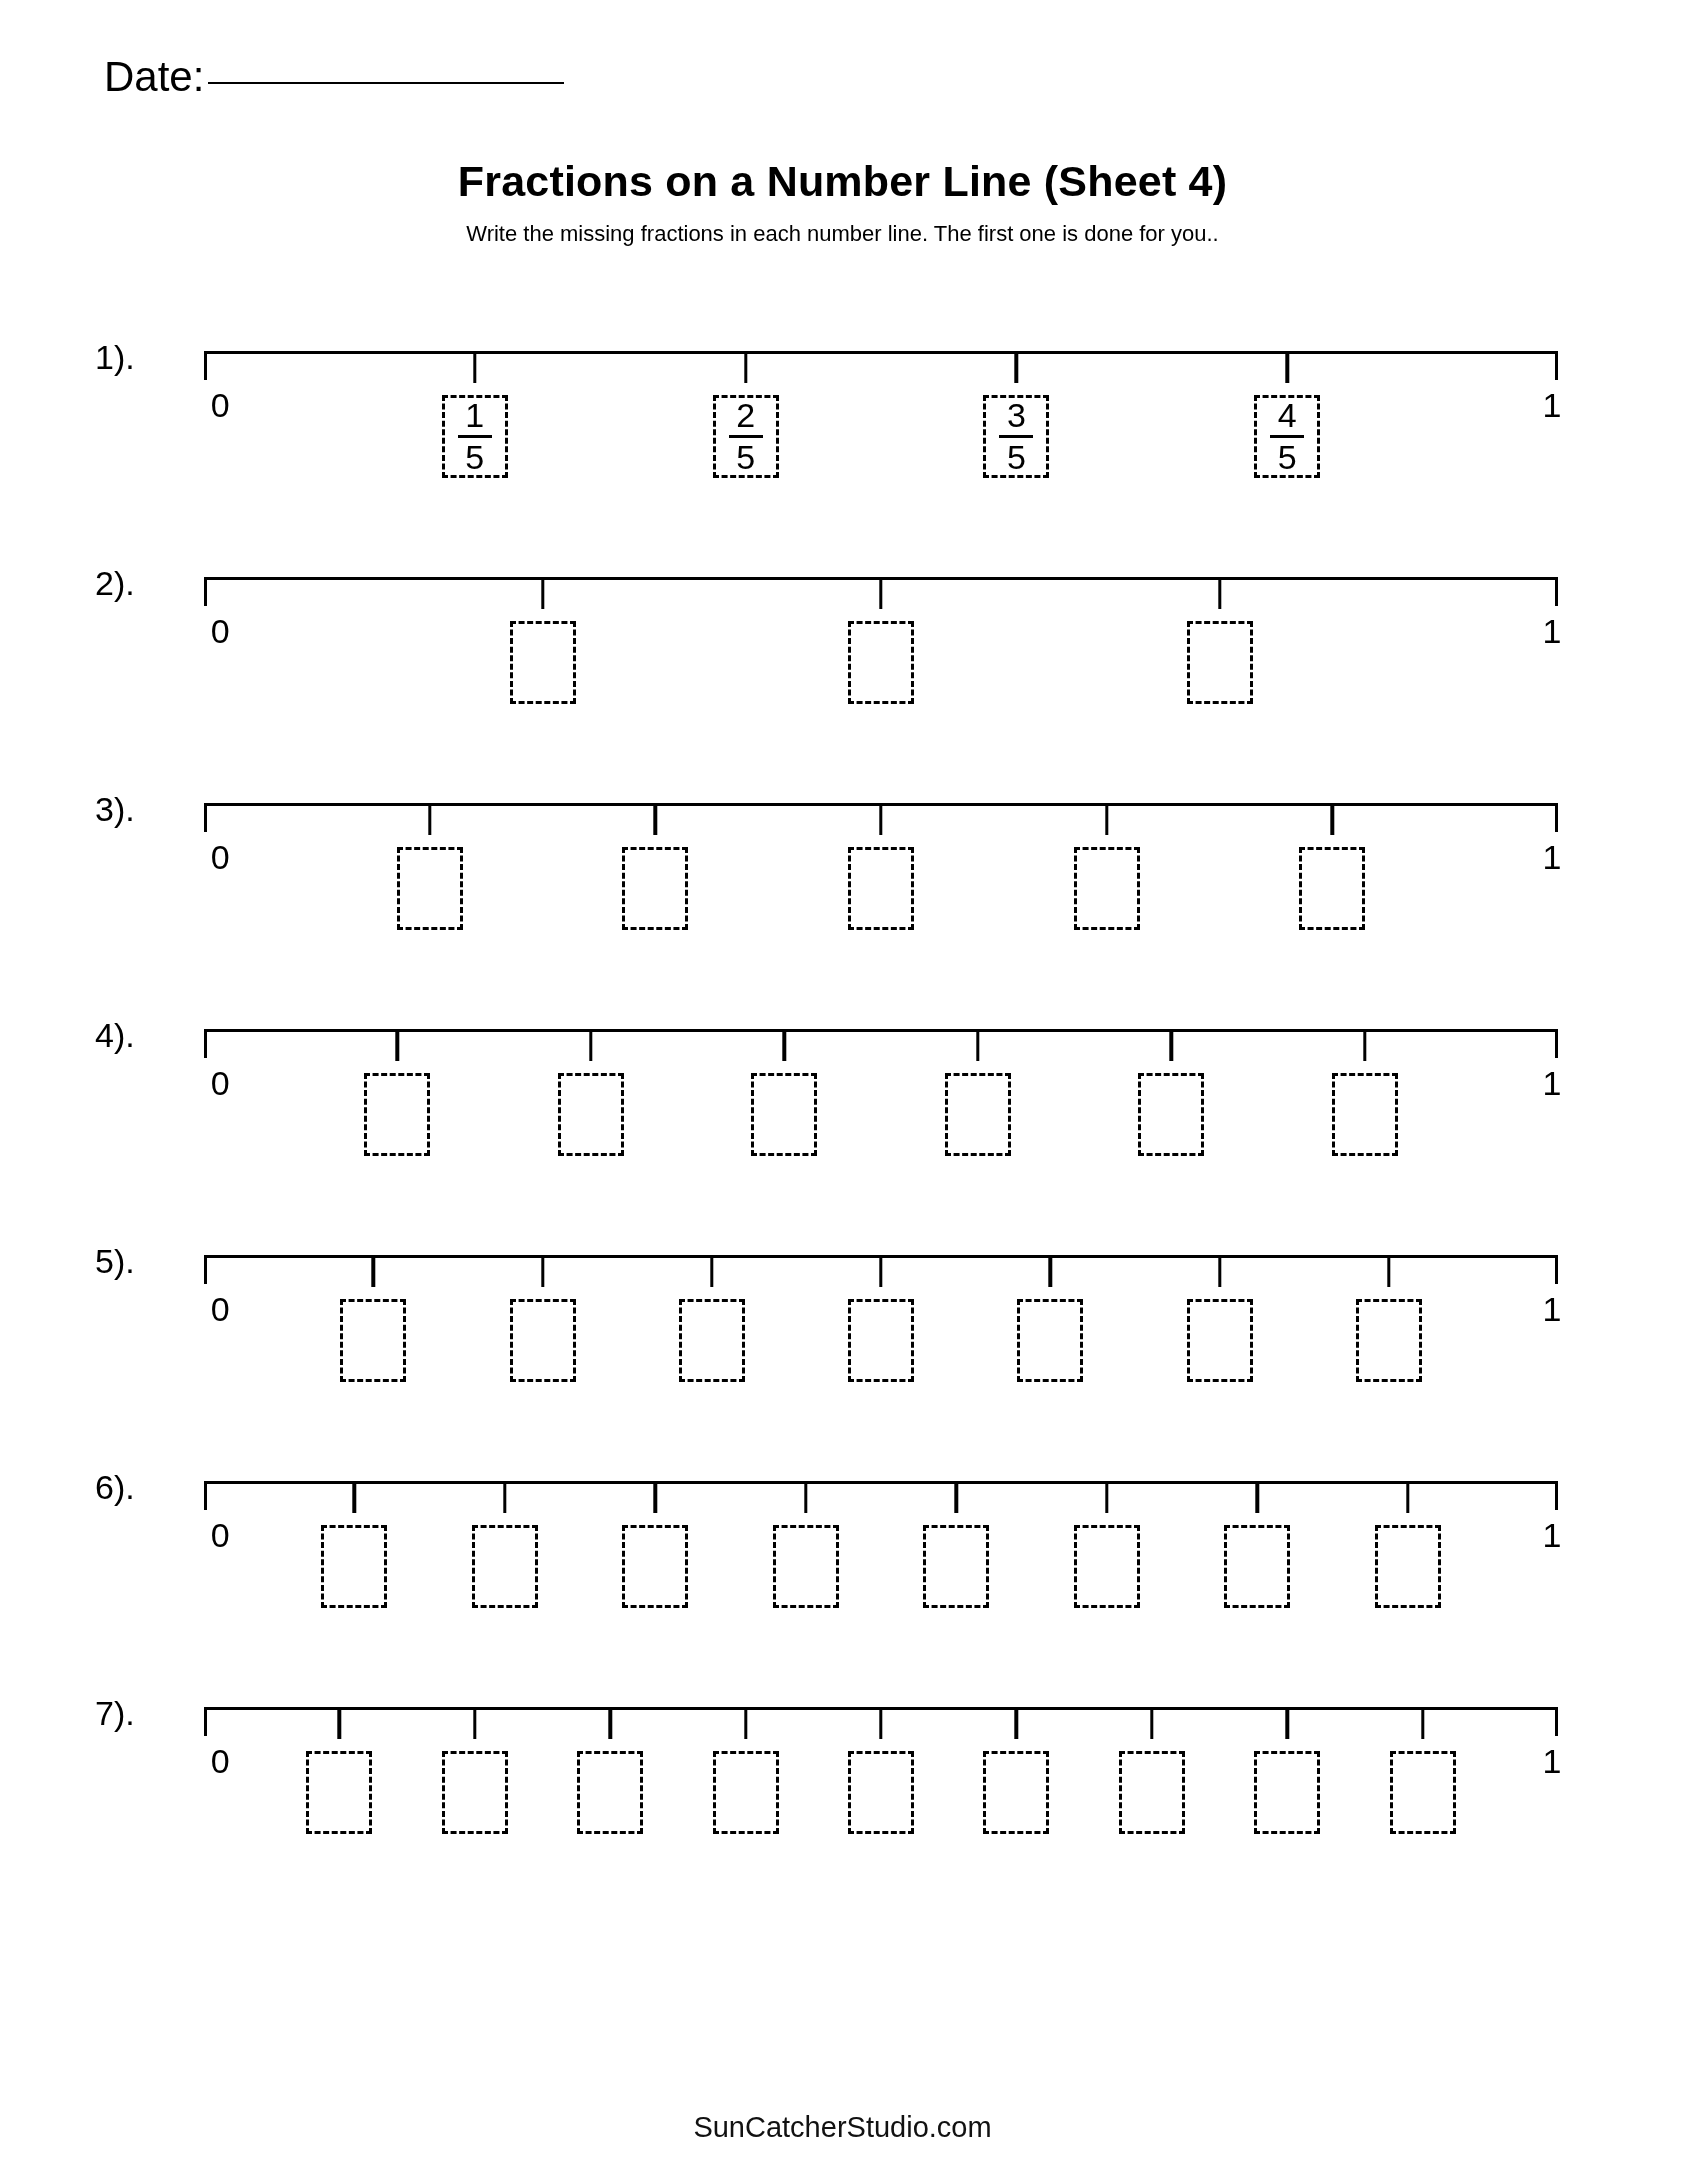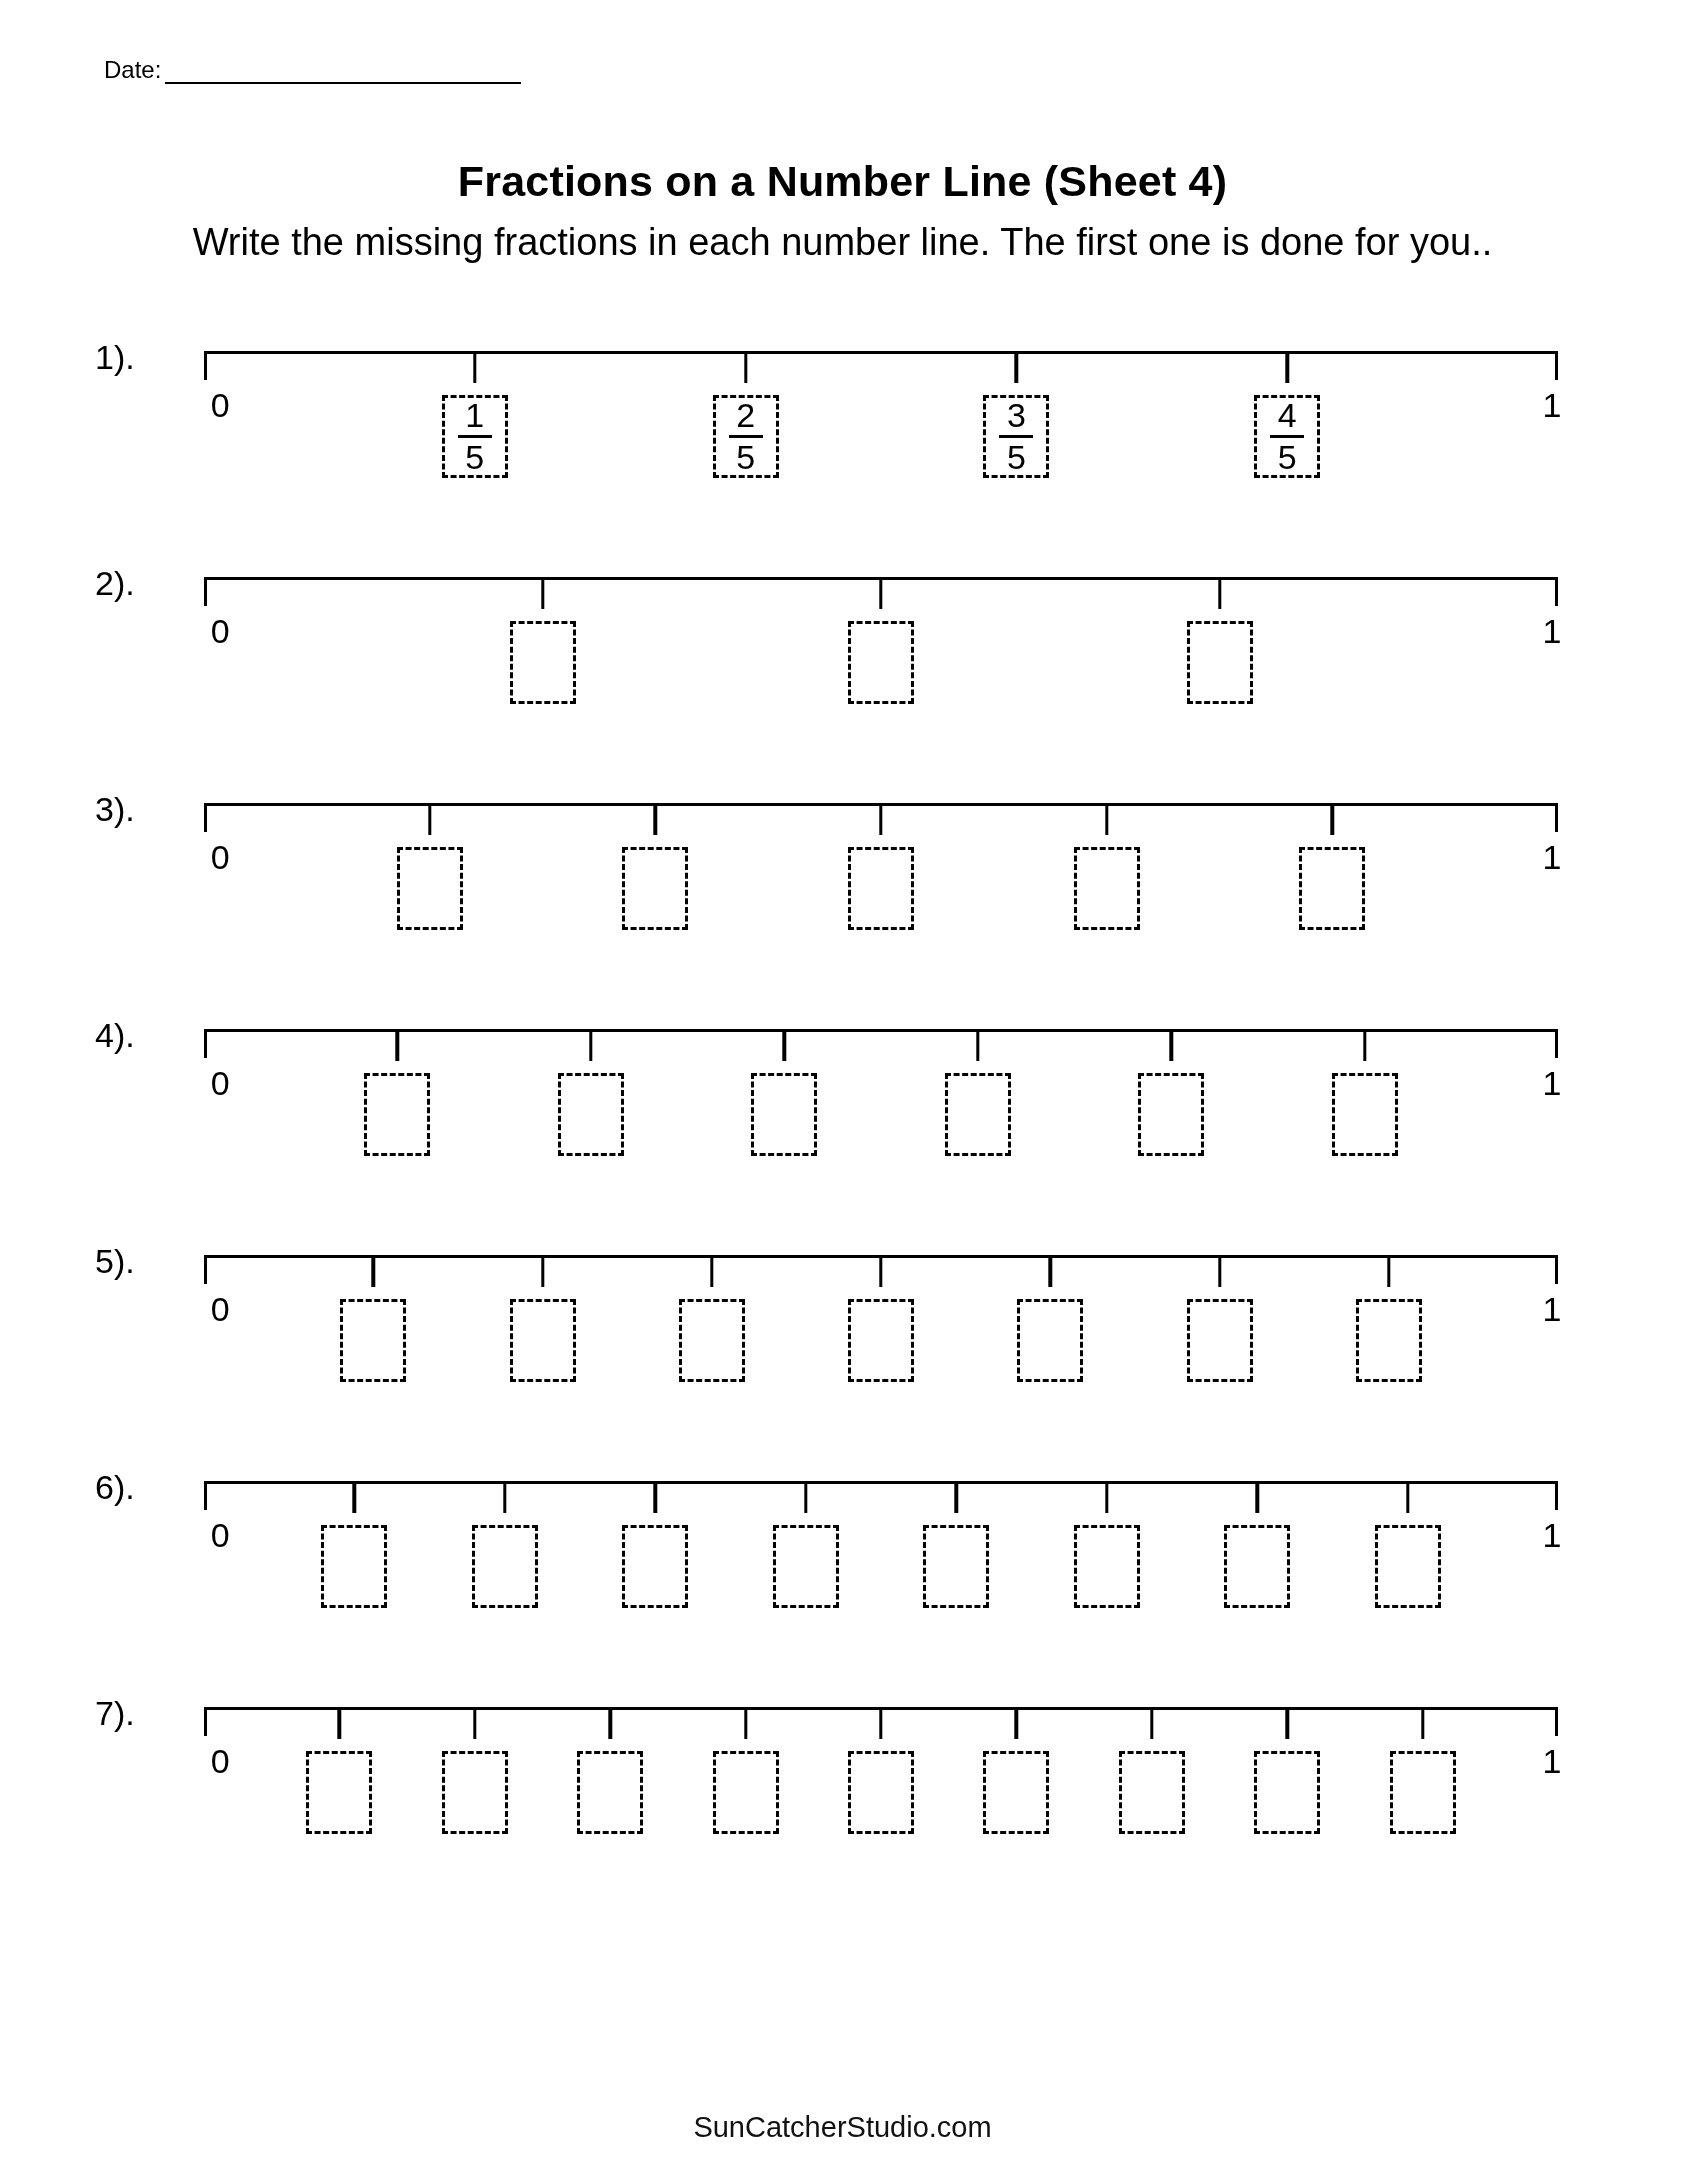--- a/index.html
+++ b/index.html
@@ -20,22 +20,21 @@
   .field-row {
     position: absolute;
     top: 53px;
     left: 0;
     width: 1685px;
     height: 51px;
   }
   .field {
     position: absolute;
     display: flex;
-    align-items: flex-end;
-    font-size: 24px;
+    font-size: 42px;
   }
   .field .flabel {
     white-space: pre;
   }
   .field .fline {
     display: inline-block;
     border-bottom: 2.6px solid #000;
     margin-left: 3.4px;
     height: 29px;
   }
@@ -54,21 +53,21 @@
     font-size: 43px;
     font-weight: bold;
     letter-spacing: 0.2px;
   }
   .subtitle {
     position: absolute;
     top: 221px;
     left: 0;
     width: 1685px;
     text-align: center;
-    font-size: 38px;
+    font-size: 22px;
   }
 
   
   .problems {
     position: absolute;
     top: 324px;
     left: 0;
     width: 1685px;
   }
   .problem {

